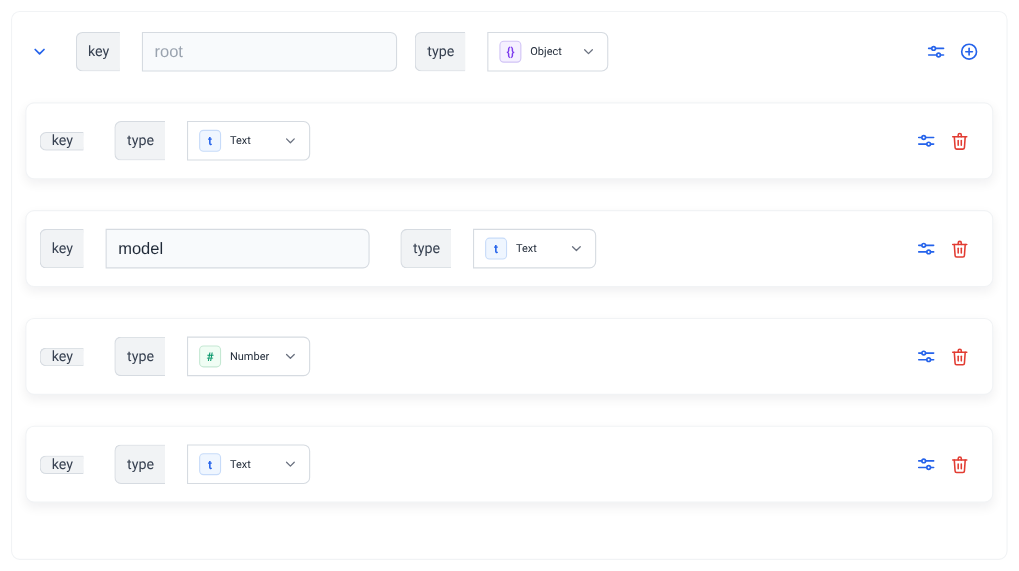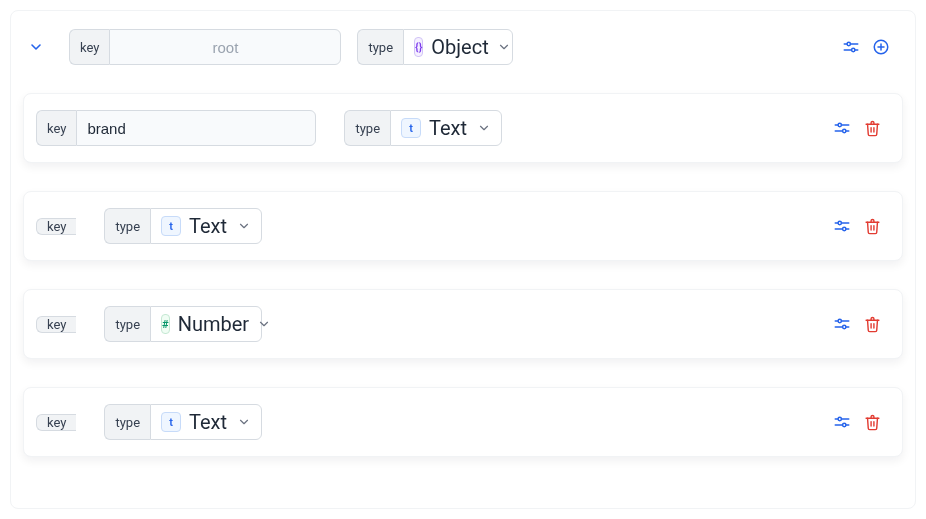--- a/index.html
+++ b/index.html
@@ -1,30 +1,30 @@
 <!DOCTYPE html>
 <html><head>
 <meta charset="utf-8">
 <style>
   * { box-sizing: border-box; }
   html, body { margin:0; padding:0; background:#fff; font-family:-apple-system,BlinkMacSystemFont,"Segoe UI",Roboto,Helvetica,Arial,sans-serif; color:#1f2937; }
   .canvas { width:926px; height:519px; padding:10px; background:#ffffff; }
   .panel { width:100%; height:100%; background:#ffffff; border:1px solid #f1f3f5; border-radius:8px; padding:18px 12px 18px 12px; box-shadow:0 0 0 rgba(0,0,0,0); }
   .root-row { display:flex; align-items:center; gap:16px; padding:0 4px 0 4px; margin-bottom:28px; }
   .chevron { width:18px; height:18px; display:flex; align-items:center; justify-content:center; color:#2563eb; cursor:pointer; margin-right:8px; }
-  .key-group, .type-group { display:flex; align-items:stretch; }
+  .key-group, .type-group { display:flex; align-items:stretch;gap:20px; }
   .prefix { display:flex; align-items:center; padding:0 10px; background:#f1f3f5; border:1px solid #d6dbe1; border-right:none; border-radius:6px 0 0 6px; font-size:13px; color:#374151; }
   .key-input { height:36px; background:#f8fafc; border:1px solid #d6dbe1; border-radius:0 6px 6px 0; padding:0 10px; font-size:15px; color:#1f2937; outline:none; }
-  .key-input.root { width:232px;text-align:center; }
+  .key-input.root { width:232px; }
   .key-input.child { width:240px; }
   .key-input::placeholder { color:#9aa3af; }
   .type-box { display:flex; align-items:center; gap:8px; height:36px; background:#ffffff; border:1px solid #d6dbe1; border-radius:0 6px 6px 0; padding:0 10px; cursor:pointer; }
   .type-box.root { width:110px; }
   .type-box.child { width:112px; }
-  .type-label { font-size:20px; color:#1f2937; flex:1; }
+  .type-label { font-size:10px; color:#1f2937; flex:1; }
   .type-caret { color:#6b7280; display:flex; }
   .badge { width:20px; height:20px; border-radius:4px; display:flex; align-items:center; justify-content:center; font-size:11px; font-weight:600; }
   .badge.object { border:1px solid #d1c4f6; background:#f5f0ff; color:#7c3aed; }
   .badge.text   { border:1px solid #c7dbf9; background:#eff6ff; color:#2563eb; }
   .badge.number { border:1px solid #c5e8d3; background:#f0fdf4; color:#059669; }
   .spacer { flex:1; }
   .actions { display:flex; align-items:center; gap:10px; padding-right:8px; }
   .icon-btn { width:20px; height:20px; display:flex; align-items:center; justify-content:center; cursor:pointer; }
   .icon-settings { color:#2563eb; }
   .icon-add { color:#2563eb; }
@@ -80,21 +80,20 @@
               <line x1="8" y1="12" x2="16" y2="12"></line>
           </svg>
         </div>
       </div>
     </div>
 
     <div id="children-container">
         <div class="child-card">
     <div class="key-group">
       <div class="prefix">key</div>
-      <input class="key-input child" value="brand" style="">
     </div>
     <div class="type-group">
       <div class="prefix">type</div>
       <div class="type-box child">
         <span class="badge text">t</span>
         <span class="type-label">Text</span>
         <span class="type-caret">
           <svg width="14" height="14" viewBox="0 0 24 24" fill="none" stroke="currentColor" stroke-width="2" stroke-linecap="round" stroke-linejoin="round">
                   <polyline points="6 9 12 15 18 9"></polyline>
                 </svg>
@@ -118,20 +117,21 @@
           <path d="M10 6V4a2 2 0 0 1 2-2h0a2 2 0 0 1 2 2v2"></path>
           <line x1="10" y1="11" x2="10" y2="17"></line>
                 <line x1="14" y1="11" x2="14" y2="17"></line>
         </svg>
       </div>
     </div>
   </div>
         <div class="child-card">
     <div class="key-group">
       <div class="prefix">key</div>
+      <input class="key-input child" value="model" style="">
     </div>
     <div class="type-group">
       <div class="prefix">type</div>
       <div class="type-box child">
         <span class="badge text">t</span>
         <span class="type-label">Text</span>
         <span class="type-caret">
           <svg width="14" height="14" viewBox="0 0 24 24" fill="none" stroke="currentColor" stroke-width="2" stroke-linecap="round" stroke-linejoin="round">
                   <polyline points="6 9 12 15 18 9"></polyline>
                 </svg>

